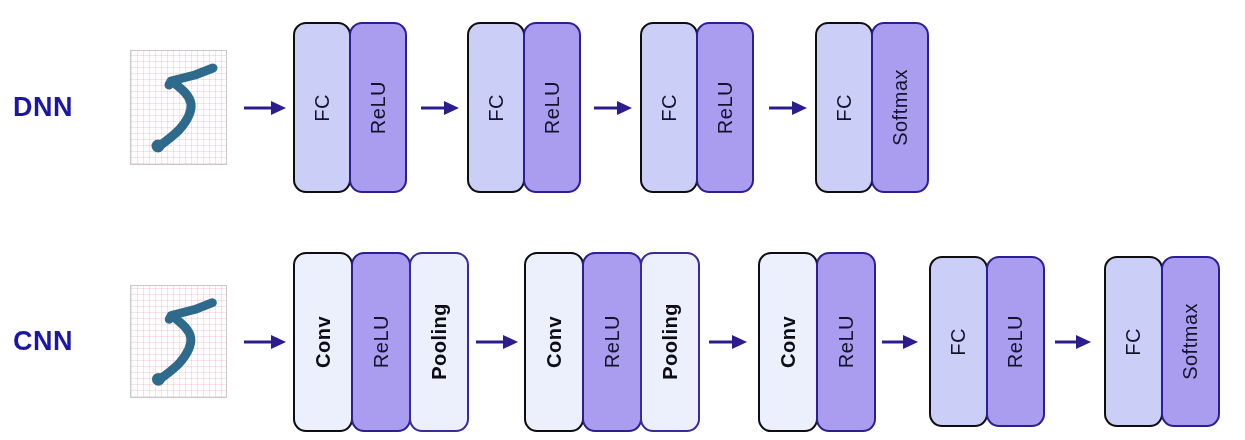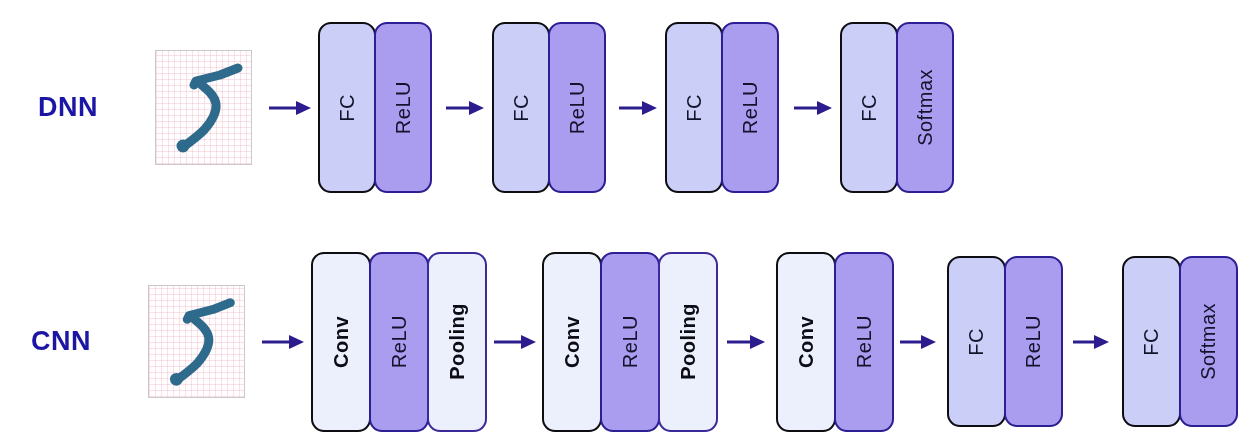--- a/index.html
+++ b/index.html
@@ -64,21 +64,21 @@
   }
   .vtext.bold{font-weight:700;color:#0c0c14;}
 </style>
 </head>
 <body>
 
 <div id="canvas">
 
   <div class="row row-dnn">
 
-    <div class="net-label" style="margin-left:33px">DNN</div>
+    <div class="net-label" style="margin-left:8px">DNN</div>
 
     <div class="digit-img" style="margin-left:52px">
       <svg width="95" height="113" viewBox="0 0 95 113">
         <g fill="none" stroke="#2e6a8c" stroke-width="9" stroke-linecap="round" stroke-linejoin="round">
           <path d="M 82,17 L 64,24 L 40,30 L 38,34"></path>
           <path d="M 42,31 C 52,39 59,45 60,53 C 61,62 56,70 48,79 C 42,85 34,91 27,96"></path>
         </g>
         <circle cx="27" cy="95" r="6.5" fill="#2e6a8c"></circle>
       </svg>
     </div>
@@ -136,21 +136,21 @@
         </div>
       <div class="block purple">
         <span class="vtext">Softmax</span>
         </div>
     </div>
 
   </div>
 
   <div class="row row-cnn">
 
-    <div class="net-label" style="margin-left:26px">CNN</div>
+    <div class="net-label" style="margin-left:8px">CNN</div>
 
     <div class="digit-img" style="margin-left:52px;height:111px">
       <svg width="95" height="111" viewBox="0 0 95 113">
         <g fill="none" stroke="#2e6a8c" stroke-width="9" stroke-linecap="round" stroke-linejoin="round">
           <path d="M 82,17 L 64,24 L 40,30 L 38,34"></path>
           <path d="M 42,31 C 52,39 59,45 60,53 C 61,62 56,70 48,79 C 42,85 34,91 27,96"></path>
         </g>
         <circle cx="27" cy="95" r="6.5" fill="#2e6a8c"></circle>
       </svg>
     </div>

